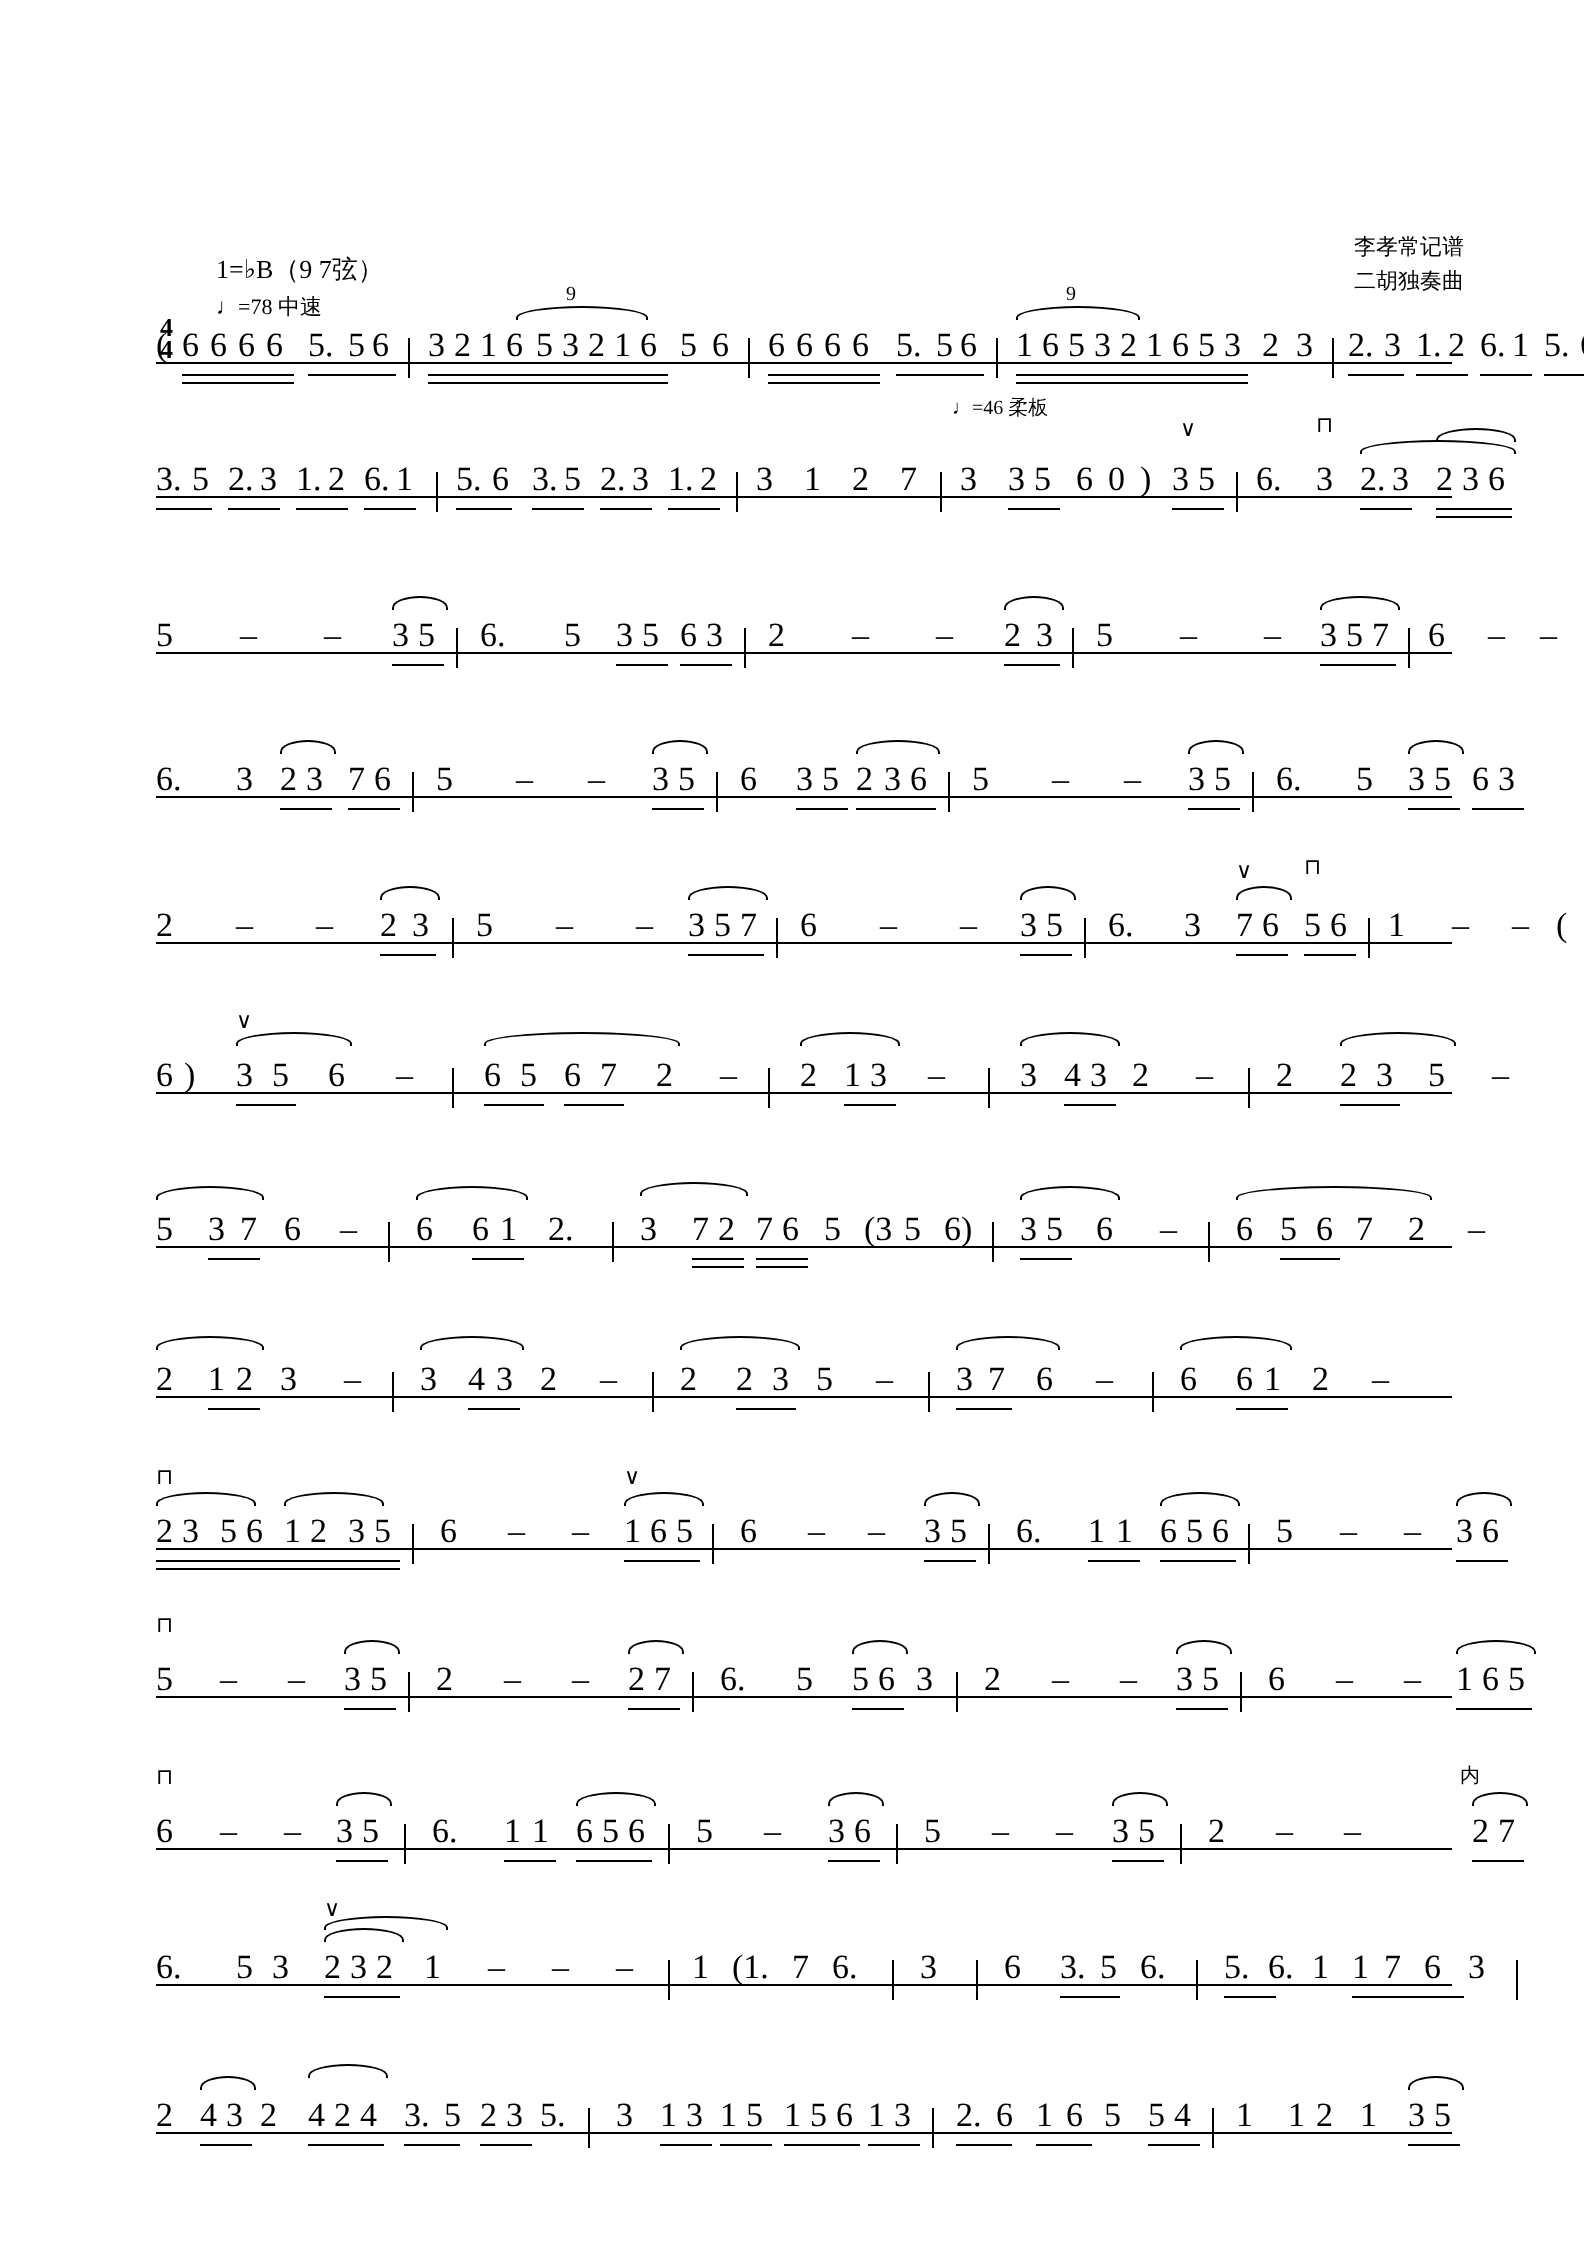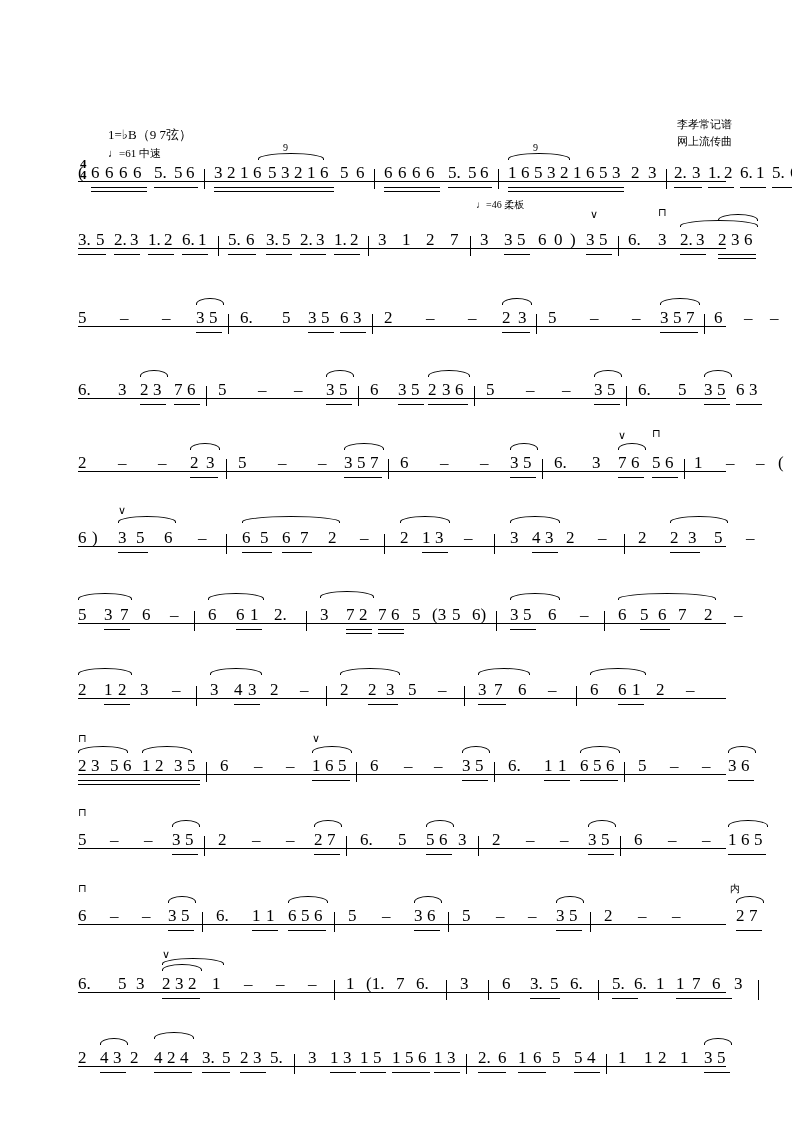--- a/index.html
+++ b/index.html
@@ -109,25 +109,25 @@
   .vee { position:absolute; font-size:11px; }
 </style>
 </head>
 <body>
 
 <div class="page">
 
 
   <div class="headinfo">
     <div>李孝常记谱</div>
-    <div>网上流传曲</div>
+    <div>二胡独奏曲</div>
   </div>
 
   <div class="keyinfo">1=♭B（9 7弦）</div>
-  <div class="tempo">♩=61  中速</div>
+  <div class="tempo">♩=78  中速</div>
 
   <div class="timesig">
     <div>4</div>
     <div style="border-top:0px;">4</div>
   </div>
 
   <div class="sys" style="top:155px;">
     <div class="ln"></div>
     <div class="cells">
       <div class="cell" style="left:0px;">(</div>

